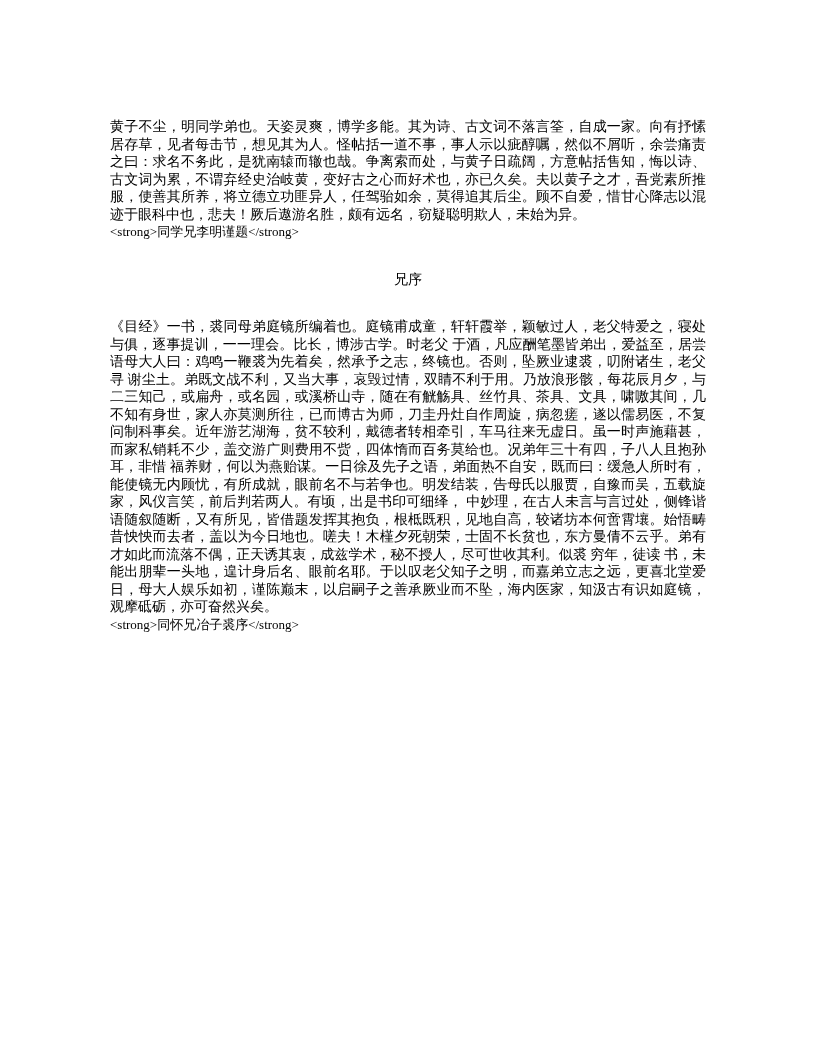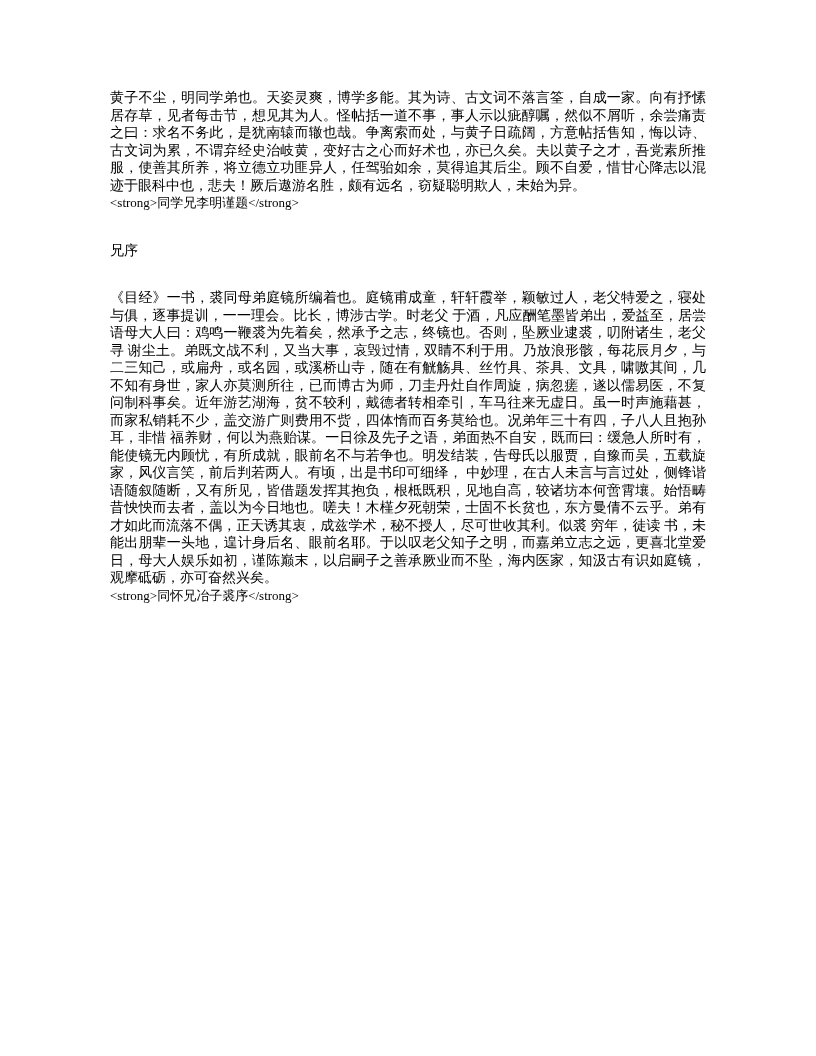--- a/index.html
+++ b/index.html
@@ -6,21 +6,21 @@
     margin: 0;
     padding: 0;
     background: #ffffff;
   }
   .page {
     position: relative;
     box-sizing: border-box;
     width: 816px;
     height: 1056px;
     background: #ffffff;
-    padding: 89px 110px 0 110px;
+    padding: 118px 110px 0 110px;
     overflow: hidden;
     font-family: "Liberation Serif", "DejaVu Serif", serif;
     font-size: 14px;
     line-height: 17.5px;
     color: #000000;
   }
   .para {
     margin: 0;
     text-align: justify;
     text-justify: inter-ideograph;
@@ -29,20 +29,21 @@
   .sig {
     text-align: left;
     font-family: Liberation Serif, serif;
     font-size: 13px;
   }
   .heading {
     margin: 30px 0;
     font-size: 14px;
     font-weight: normal;
     line-height: 17.5px;
+    text-align: center;
   }
 </style>
 </head>
 <body>
 
 <div class="page">
 
   <p class="para">黄子不尘，明同学弟也。天姿灵爽，博学多能。其为诗、古文词不落言筌，自成一家。向有抒愫居存草，见者每击节，想见其为人。怪帖括一道不事，事人示以疵醇嘱，然似不屑听，余尝痛责之曰：求名不务此，是犹南辕而辙也哉。争离索而处，与黄子日疏阔，方意帖括售知，悔以诗、古文词为累，不谓弃经史治岐黄，变好古之心而好术也，亦已久矣。夫以黄子之才，吾党素所推服，使善其所养，将立德立功匪异人，任驾骀如余，莫得追其后尘。顾不自爱，惜甘心降志以混迹于眼科中也，悲夫！厥后遨游名胜，颇有远名，窃疑聪明欺人，未始为异。</p>
 
 

